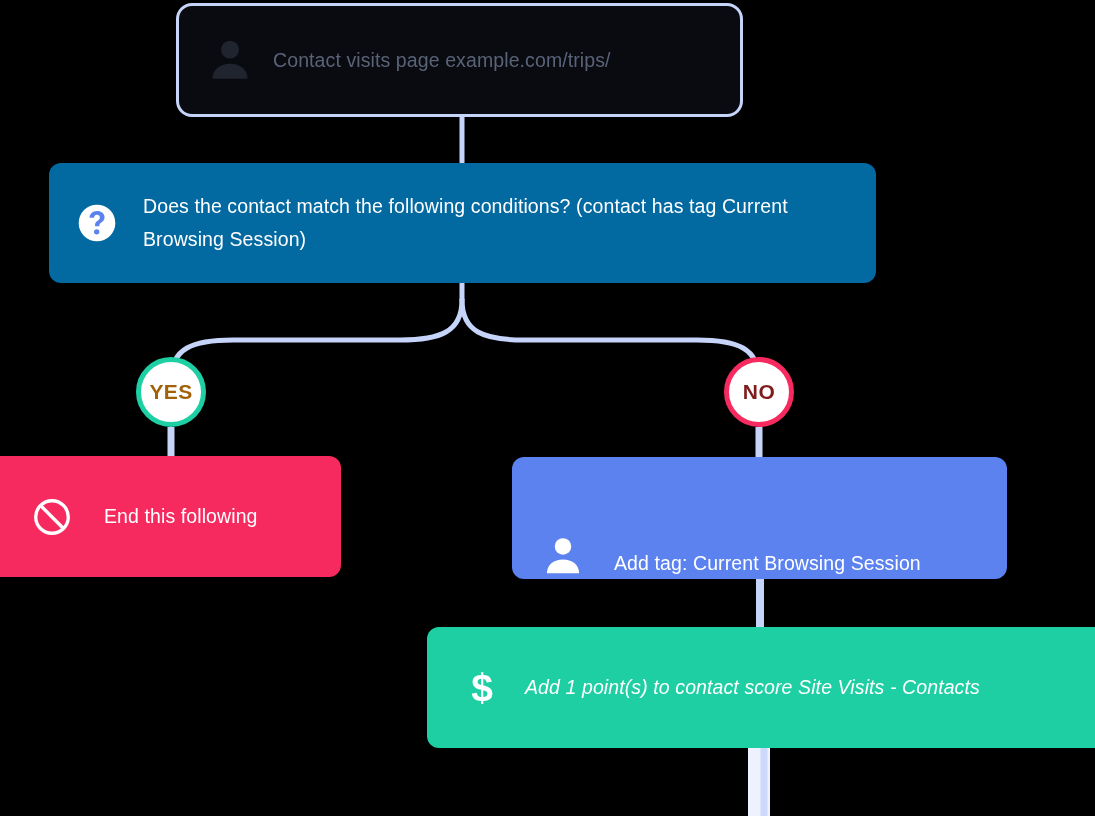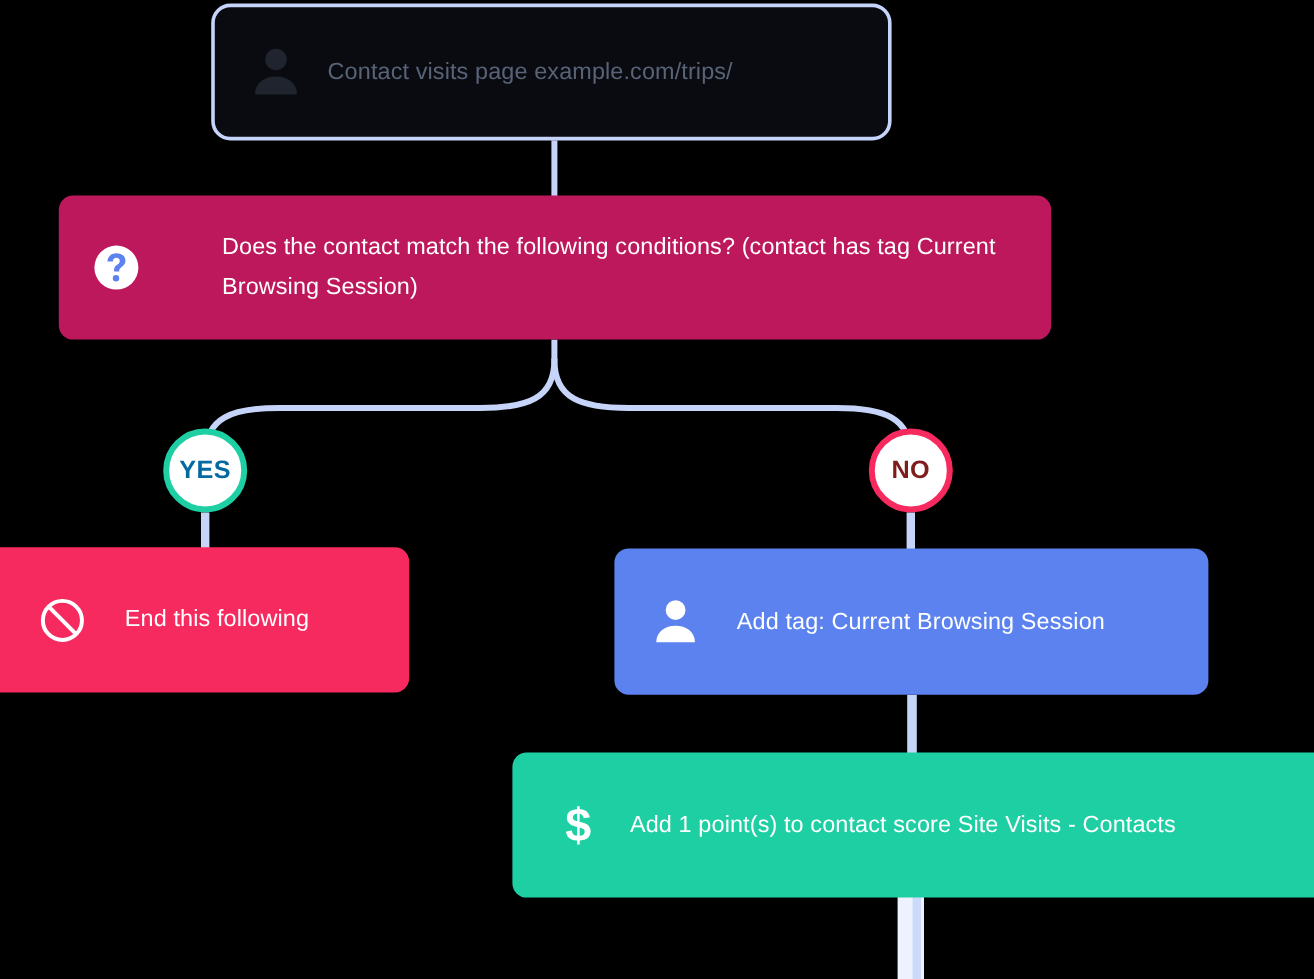--- a/index.html
+++ b/index.html
@@ -70,24 +70,23 @@
     color: #596377;
     margin-left: 16px;
   }
 
   
   #node-condition {
     left: 49px;
     top: 163px;
     width: 827px;
     height: 120px;
-    background: #be185d;
+    background: #0369a1;
     border-radius: 12px;
     padding-left: 26px;
-    gap: 42px;
   }
   #node-condition .node-icon { width: 44px; }
   #node-condition .node-label {
     color: #ffffff;
     margin-left: 24px;
     max-width: 700px;
     font-size: 19.5px;
     line-height: 33px;
   }
 
@@ -110,20 +109,21 @@
 
   
   #node-addtag {
     left: 512px;
     top: 457px;
     width: 495px;
     height: 122px;
     background: #5b82ef;
     border-radius: 12px;
     padding-left: 26px;
+    align-items: flex-end;
   }
   #node-addtag .node-icon { width: 50px; }
   #node-addtag .node-label {
     color: #ffffff;
     margin-left: 26px;
   }
 
   
   #node-score {
     left: 427px;
@@ -131,20 +131,21 @@
     width: 690px;
     height: 121px;
     background: #1ecfa4;
     border-radius: 12px;
     padding-left: 34px;
   }
   #node-score .node-icon { width: 42px; }
   #node-score .node-label {
     color: #ffffff;
     margin-left: 22px;
+    font-style: italic;
   }
 
   
   .branch-badge {
     position: absolute;
     width: 70px;
     height: 70px;
     border-radius: 50%;
     background: #ffffff;
     box-sizing: border-box;
@@ -152,21 +153,21 @@
     align-items: center;
     justify-content: center;
     font-size: 21px;
     font-weight: 700;
     letter-spacing: 0.4px;
   }
   #badge-yes {
     left: 136px;
     top: 357px;
     border: 5px solid #1ecfa4;
-    color: #0369a1;
+    color: #a16207;
   }
   #badge-no {
     left: 724px;
     top: 357px;
     border: 5px solid #f72a5f;
     color: #7f1d1d;
   }
 </style>
 </head>
 <body>

